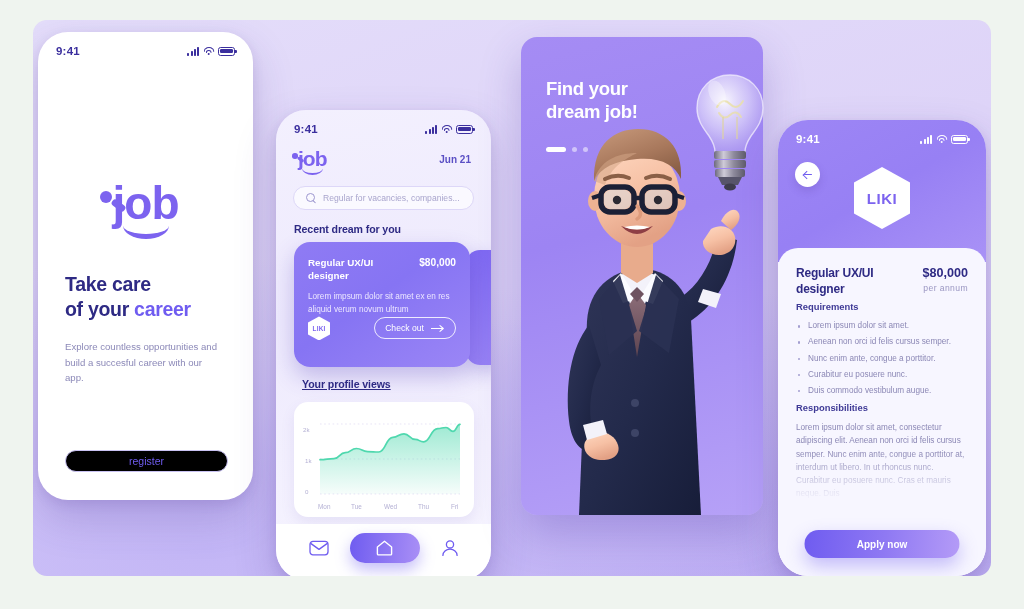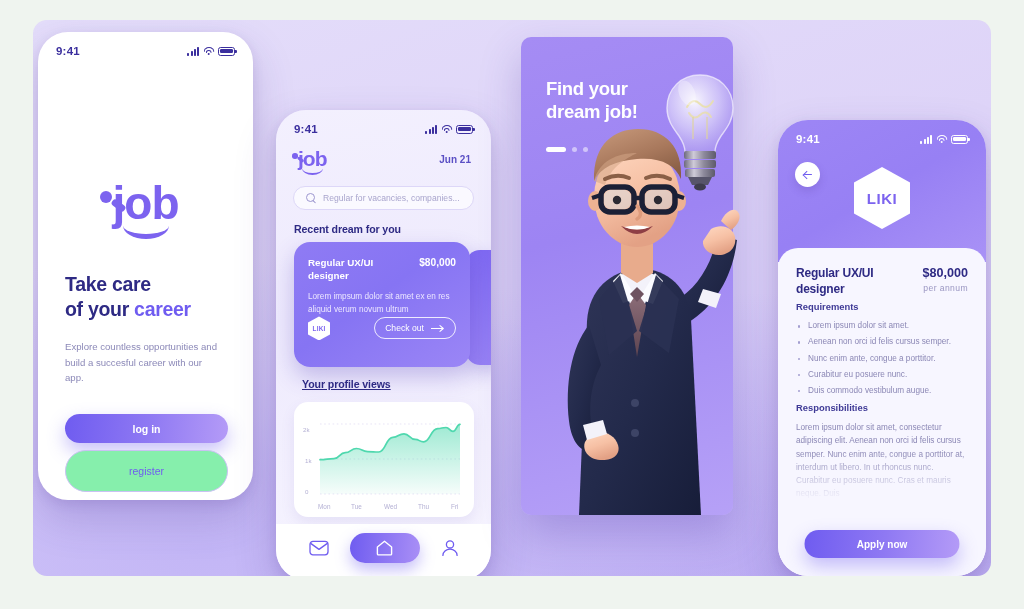--- a/index.html
+++ b/index.html
@@ -104,24 +104,24 @@
     display: flex; align-items: center; justify-content: center;
     border-radius: 22px; color: #fff; font-weight: bold;
     background: linear-gradient(95deg, #6f5cf0 0%, #8f79f3 52%, #b49bf7 100%);
     box-shadow: 0 8px 18px rgba(111,92,240,.38);
   }
   #p1-login {
     position: absolute; left: 27px; top: 382px; width: 163px; height: 29px;
     font-size: 10.5px;
   }
   #p1-register {
-    position: absolute; left: 27px; top: 418px; width: 163px; height: 42px;
+    position: absolute; left: 27px; top: 418px; width: 163px; height: 22px;
     display: flex; align-items: center; justify-content: center;
     border: 1.2px solid #c9c2f2; border-radius: 22px;
-    background: #86efac; color: #6f5cf0; font-size: 10.5px;
+    background: #000000; color: #6f5cf0; font-size: 10.5px;
   }
 
   
   #phone2 {
     left: 243px; top: 90px; width: 215px; height: 470px;
     background: linear-gradient(170deg, #f3f0fe 0%, #eeeafd 42%, #f7f5ff 100%);
   }
   #phone2 .statusbar { color: #3b2f9e; }
   #p2-logo { position: absolute; left: 22px; top: 38px; }
   #p2-logo .word { font-size: 21px; }
@@ -209,22 +209,22 @@
   #p2-home {
     width: 70px; height: 30px; border-radius: 16px;
     background: linear-gradient(95deg, #6f5cf0, #a98ff6);
     display: flex; align-items: center; justify-content: center;
     box-shadow: 0 7px 15px rgba(111,92,240,.4);
   }
   .nav-ico { color: #6f5cf0; }
 
   
   #illus {
-    position: absolute; left: 488px; top: 17px; width: 212px; height: 478px;
-    border-radius: 10px;
+    position: absolute; left: 488px; top: 17px; width: 242px; height: 478px;
+    border-radius: 16px;
     background: linear-gradient(165deg, #a58cf4 0%, #9d84f3 40%, #b6a1f7 100%);
     box-shadow: 0 18px 40px rgba(80,55,170,.28);
     overflow: visible;
   }
   #illus-clip { position: absolute; inset: 0; border-radius: 22px; overflow: hidden; }
   #illus-title {
     position: absolute; left: 25px; top: 40px;
     font-size: 18.5px; font-weight: bold; color: #fff; line-height: 1.25;
     letter-spacing: -.3px; z-index: 4;
   }
@@ -334,21 +334,20 @@
       <span class="smile"></span>
     </div>
 
     <div id="p1-head">
       <div>Take care</div>
       <div><span>of your </span><span class="accent">career</span></div>
     </div>
 
     <div id="p1-sub">Explore countless opportunities and build a succesful career with our app.</div>
 
-    <div class="btn-primary" id="p1-login">log in</div>
     <div id="p1-register">register</div>
   </div>
 
   <div class="phone" id="phone2">
     <div class="statusbar">
       <span>9:41</span>
       <span class="sb-right">
         <span class="bars">
             <i></i>
             <i></i>

